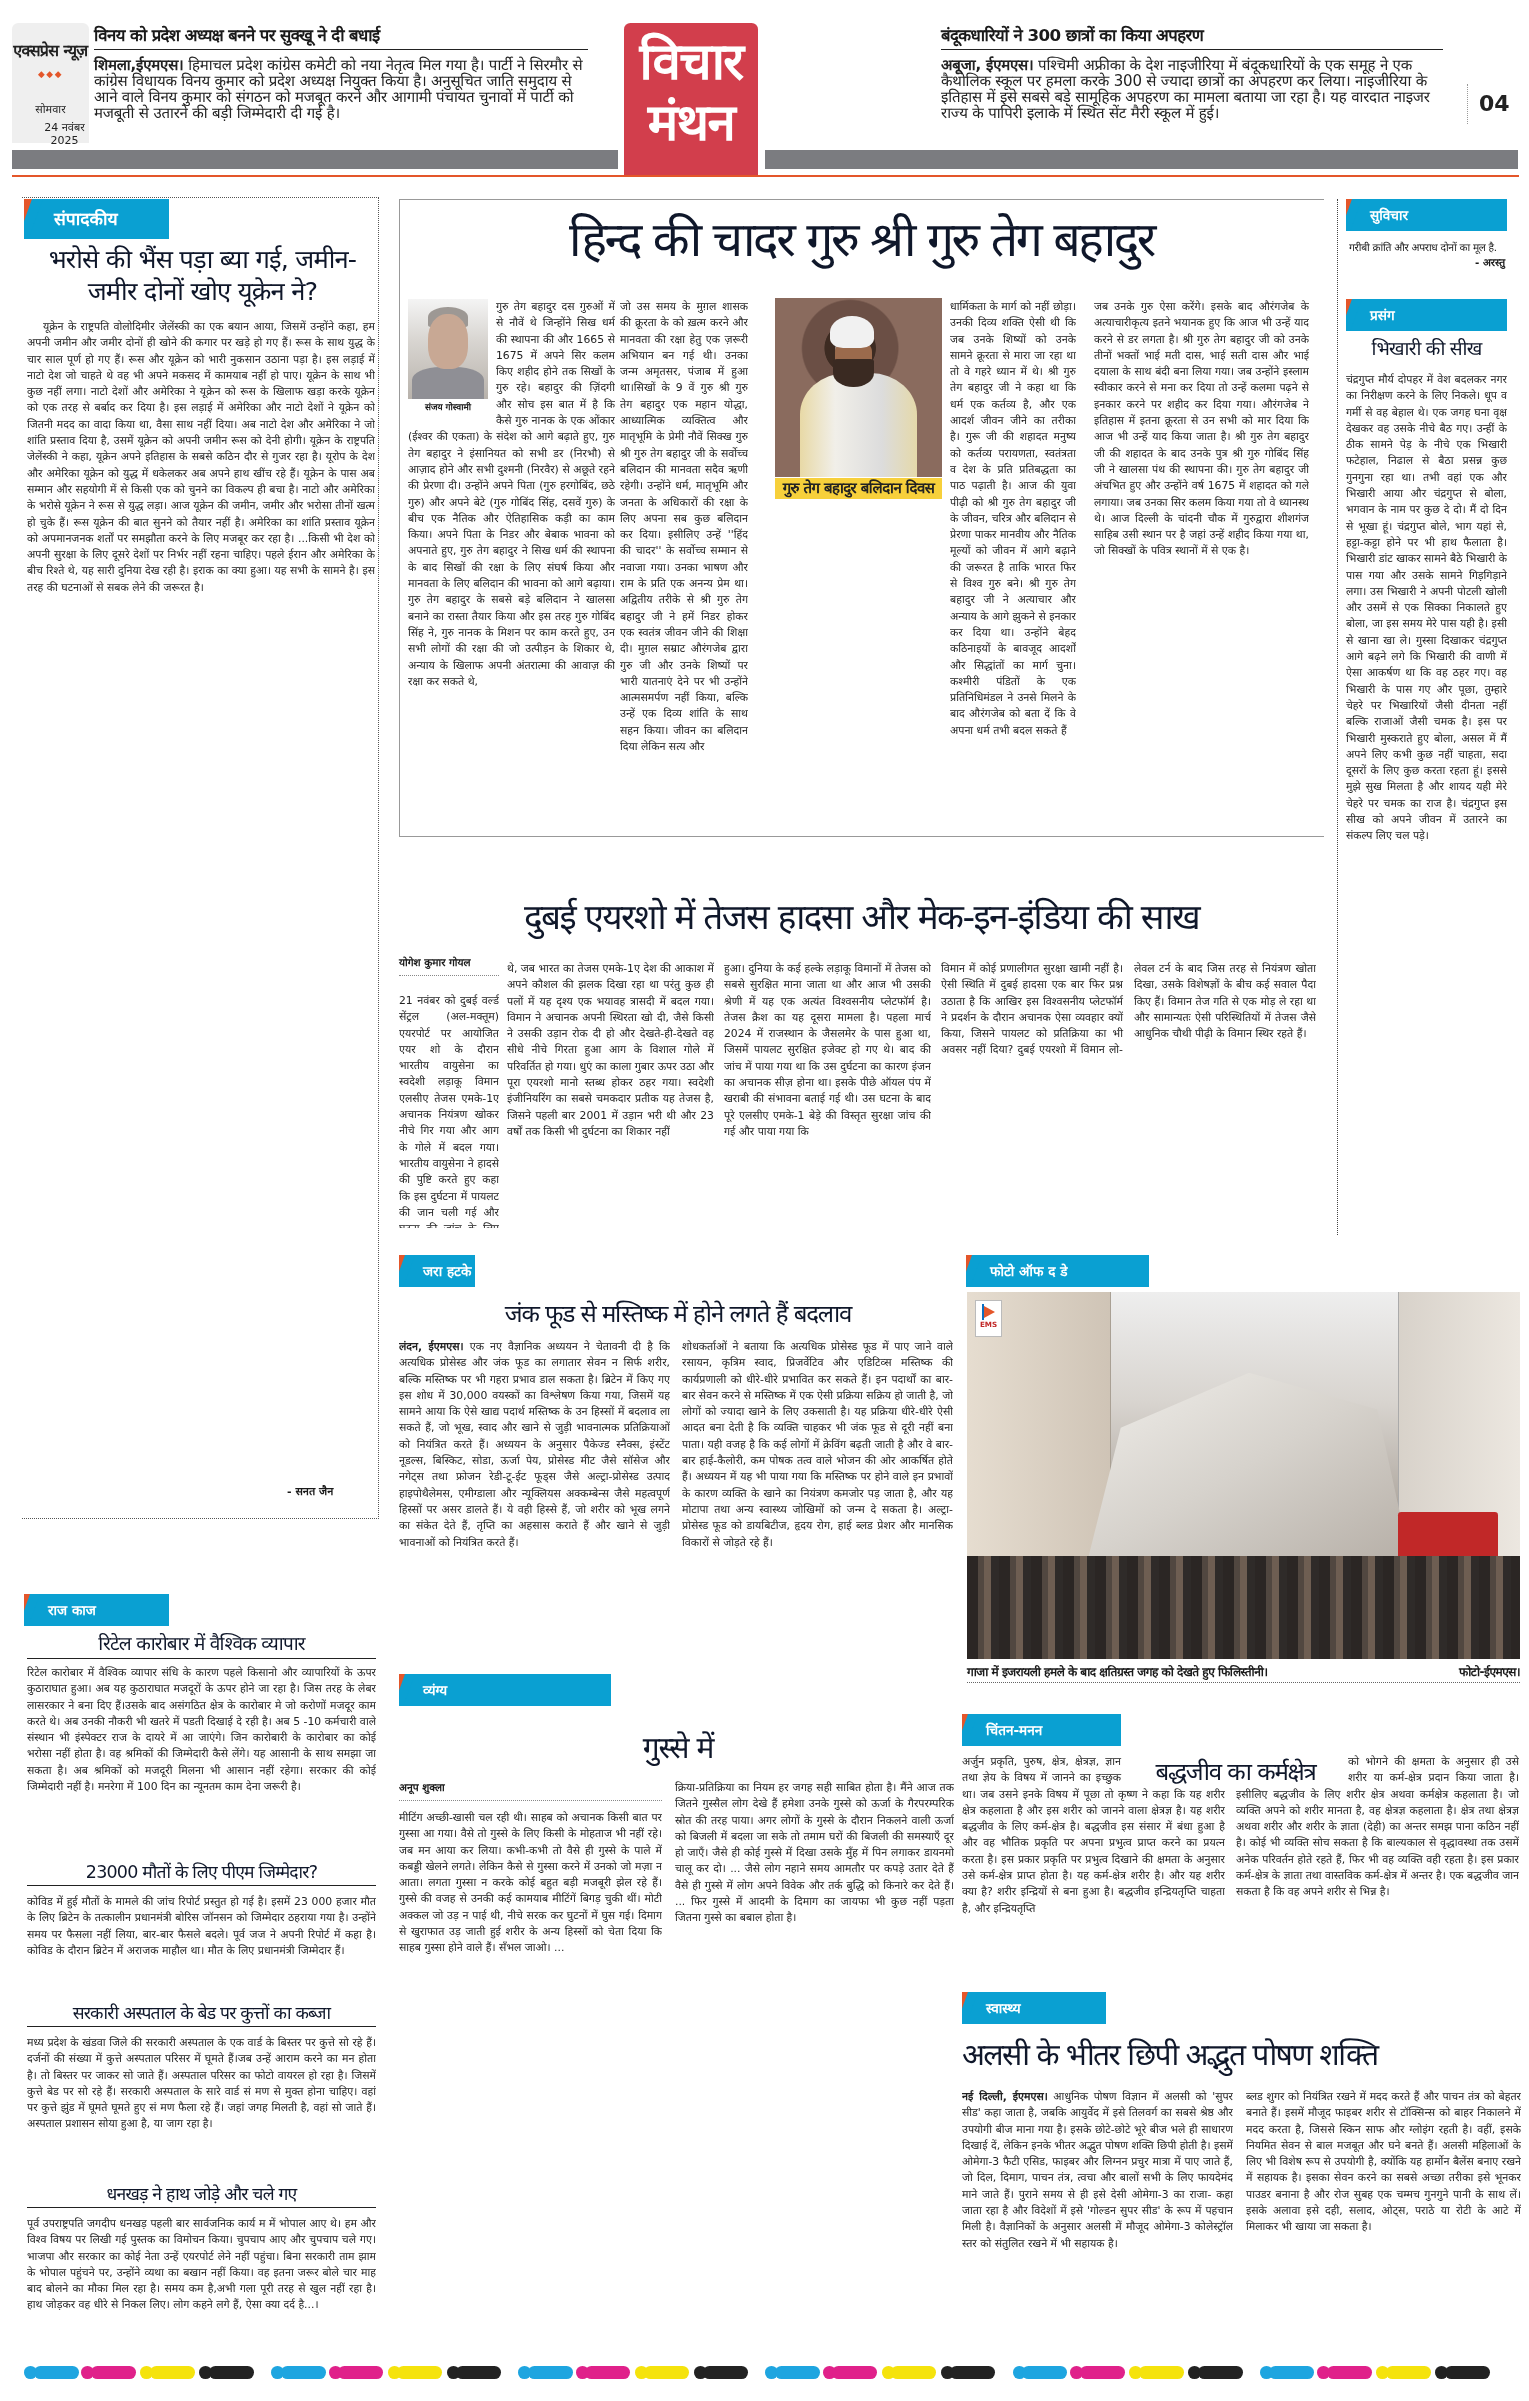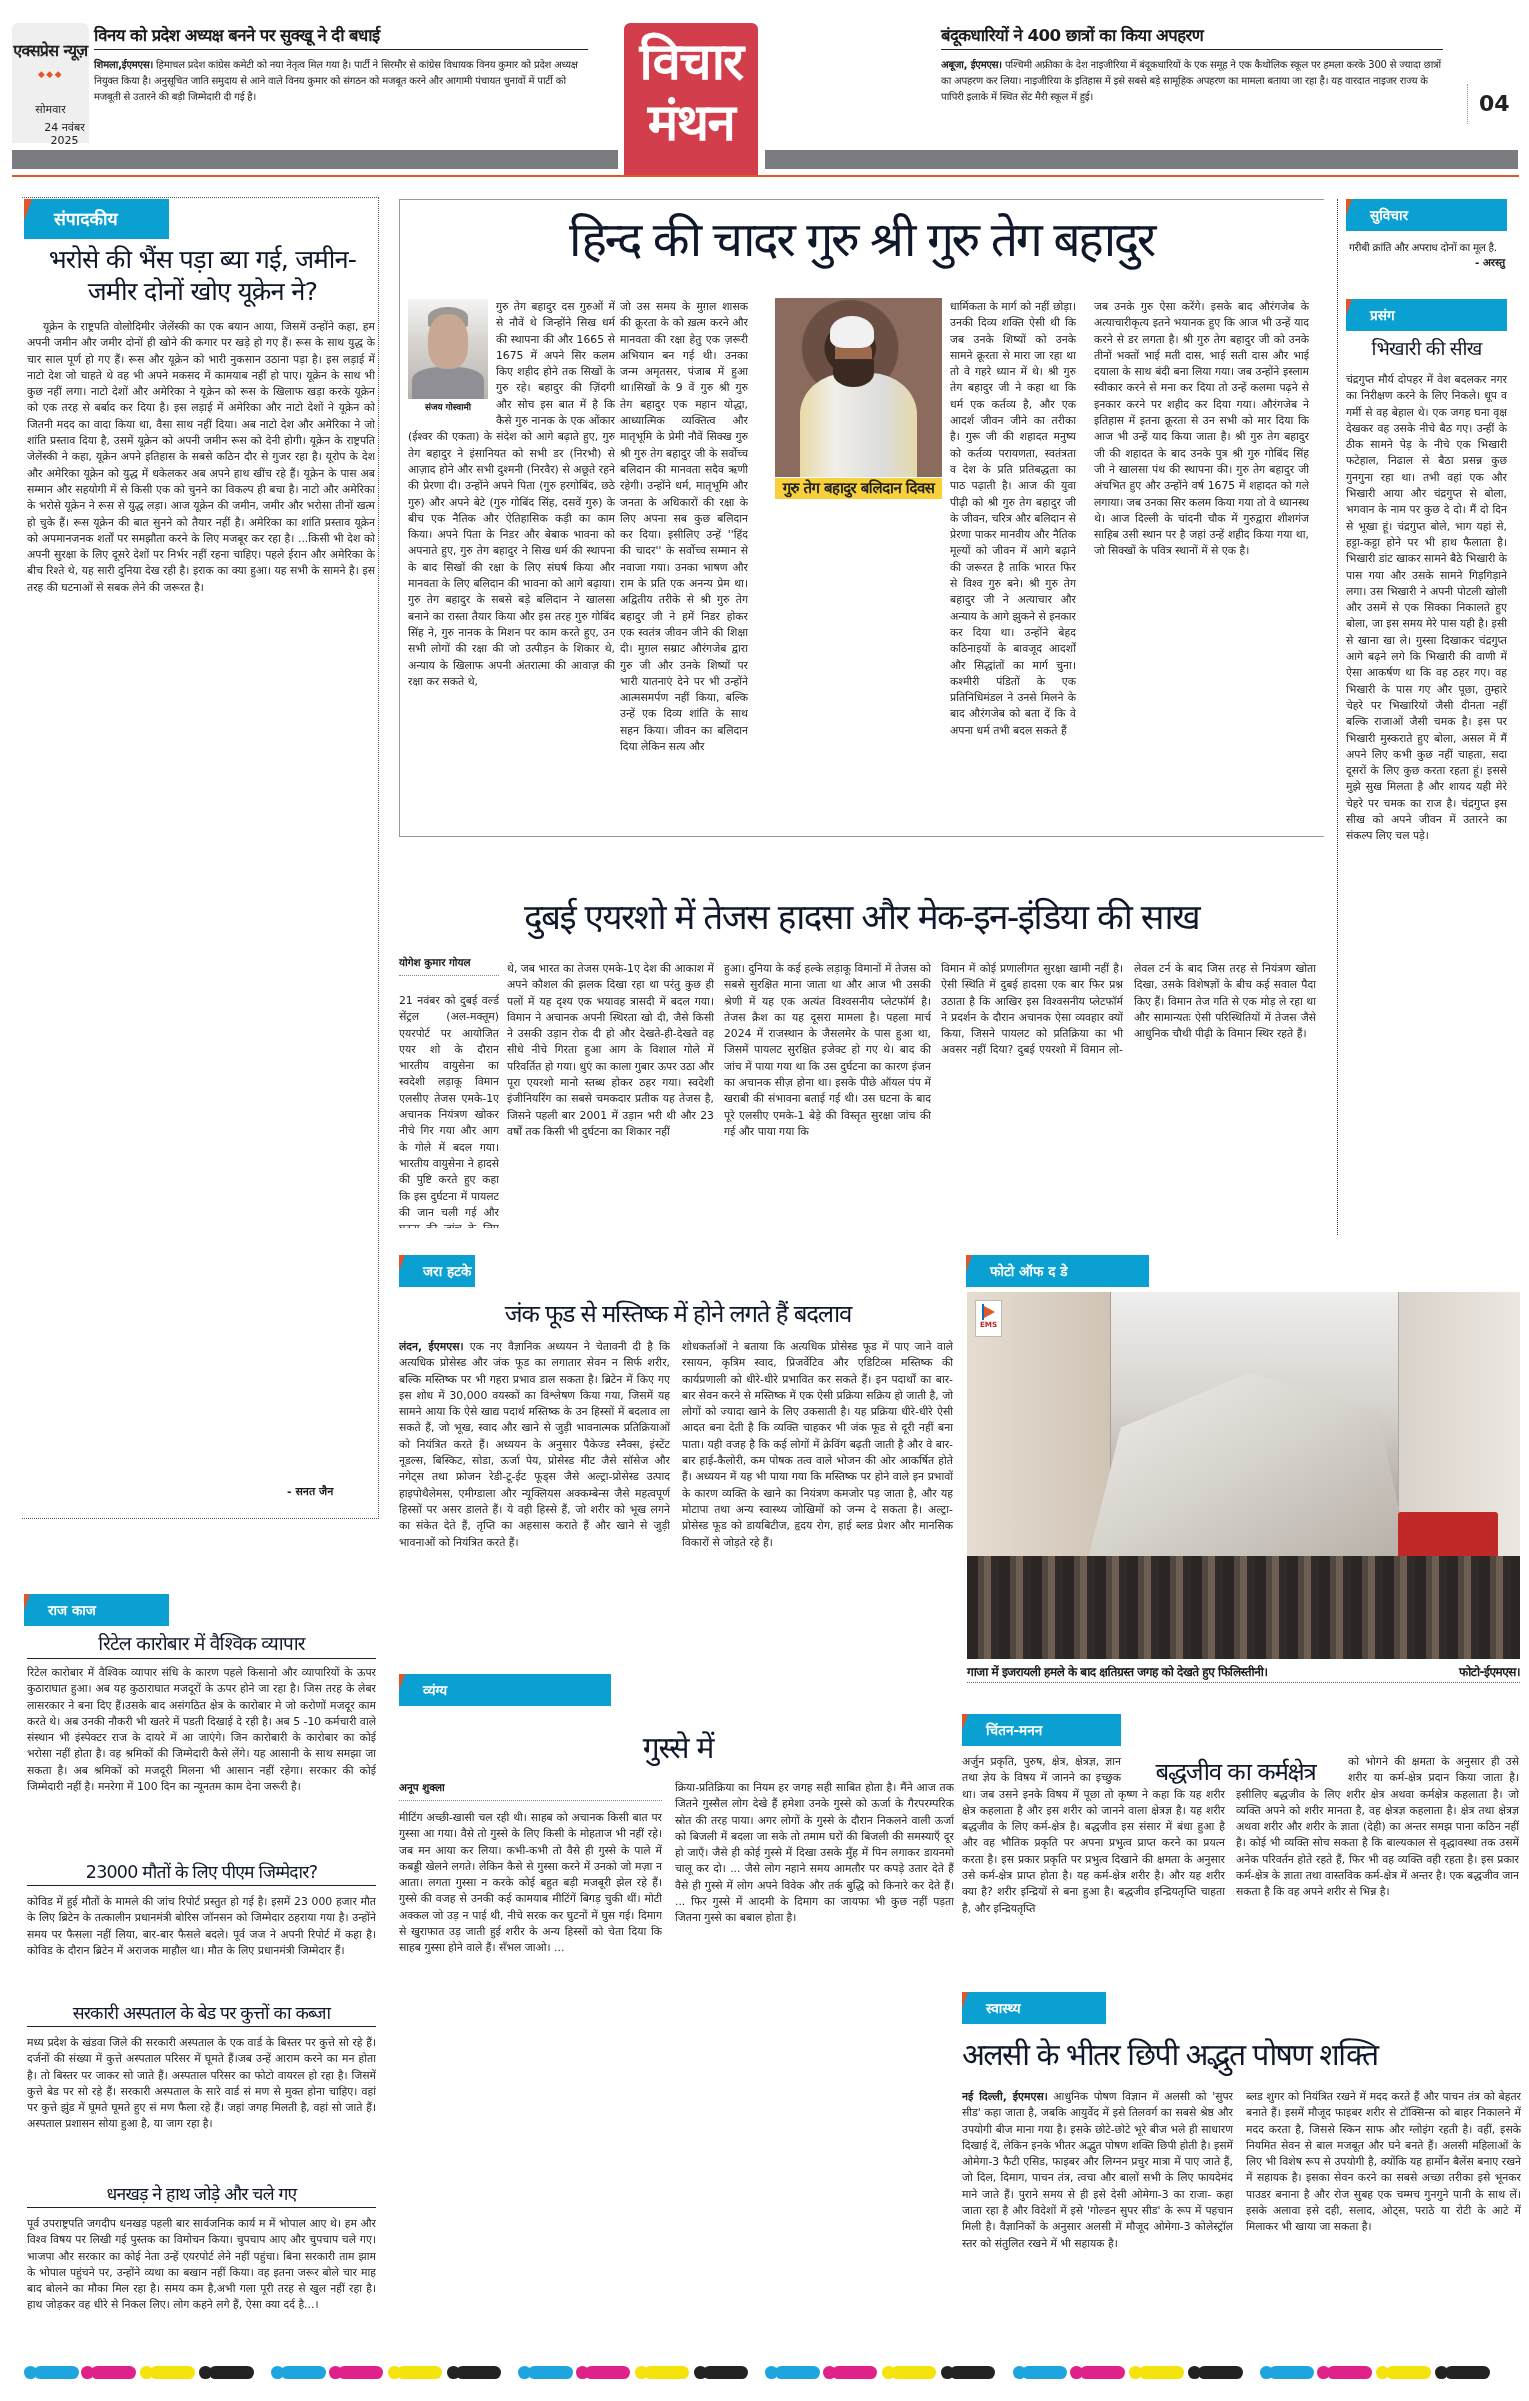--- a/index.html
+++ b/index.html
@@ -11,21 +11,21 @@
 
   
   .masthead-box { left: 12px; top: 23px; width: 77px; height: 120px; background: #efefef; border-radius: 6.4px 6.4px 0 0; text-align: center; }
   .masthead-name { font-weight: bold; font-size: 16px; margin-top: 16px; letter-spacing: -0.6px; color: #222; }
   .diamonds { color: #e4562a; font-size: 8.8px; margin-top: 8px; letter-spacing: 1.6px; }
   .weekday { font-size: 11px; margin-top: 22px; color: #222; }
   .date { font-size: 11px; margin-top: 3.2px; color: #222; padding-left: 28px; }
   .gray-bar { background: #7b7c80; height: 19px; }
   .orange-line { left: 12px; top: 175px; width: 1507px; height: 2.4px; background: #e4562a; }
   .top-story-title { font-weight: bold; font-size: 16.7px; letter-spacing: -0.6px; border-bottom: 1.6px solid #222; padding-bottom: 3.2px; color: #1a1a1a; }
-  .top-story-body { font-size: 10px; line-height: 16px; color: #222; margin-top: 6.4px; letter-spacing: -0.2px; }
+  .top-story-body { font-size: 15px; line-height: 16px; color: #222; margin-top: 6.4px; letter-spacing: -0.2px; }
   .dateline { font-weight: bold; }
   .brand-box { left: 624px; top: 23px; width: 134px; height: 153px; background: #d23e4c; border-radius: 6.4px 6.4px 0 0; color: #fff; text-align: center; }
   .brand-box .line1 { font-size: 51px; font-weight: bold; line-height: 61px; margin-top: 8px; letter-spacing: -1.6px; }
   .brand-box .line2 { font-size: 51px; font-weight: bold; line-height: 61px; letter-spacing: -1.6px; }
   .page-num { left: 1467px; top: 84px; font-size: 22px; font-weight: bold; color: #222; border-left: 0.8px dotted #999; padding-left: 11px; height: 40px; line-height: 40px; }
 
   
   .sec-label { height: 40px; background: #0aa0d2; color: #fff; font-weight: bold; font-size: 17.5px; line-height: 40px; padding-left: 30px; position: absolute; overflow: hidden; }
   .sec-label::before { content: ""; position: absolute; left: 0; top: 0; width: 0; height: 0; border-top: 40px solid #e4562a; border-right: 14.4px solid transparent; }
   .sec-label::after { content: ""; position: absolute; left: 8px; top: 0; width: 11px; height: 40px; background: #0aa0d2; transform: skewX(-20deg); transform-origin: top left; }
@@ -81,21 +81,21 @@
   <div class="top-story-body"><span class="dateline">शिमला,ईएमएस।</span> <span>हिमाचल प्रदेश कांग्रेस कमेटी को नया नेतृत्व मिल गया है। पार्टी ने सिरमौर से कांग्रेस विधायक विनय कुमार को प्रदेश अध्यक्ष नियुक्त किया है। अनुसूचित जाति समुदाय से आने वाले विनय कुमार को संगठन को मजबूत करने और आगामी पंचायत चुनावों में पार्टी को मजबूती से उतारने की बड़ी जिम्मेदारी दी गई है।</span></div>
 </div>
 <div class="abs gray-bar" style="left:12px; top:150px; width:606px;"></div>
 
 <div class="abs brand-box">
   <div class="line1">विचार</div>
   <div class="line2">मंथन</div>
 </div>
 
 <div class="abs" style="left:941px; top:23px; width:502px;">
-  <div class="top-story-title">बंदूकधारियों ने 400 छात्रों का किया अपहरण</div>
+  <div class="top-story-title">बंदूकधारियों ने 300 छात्रों का किया अपहरण</div>
   <div class="top-story-body"><span class="dateline">अबूजा, ईएमएस।</span> <span>पश्चिमी अफ्रीका के देश नाइजीरिया में बंदूकधारियों के एक समूह ने एक कैथोलिक स्कूल पर हमला करके 300 से ज्यादा छात्रों का अपहरण कर लिया। नाइजीरिया के इतिहास में इसे सबसे बड़े सामूहिक अपहरण का मामला बताया जा रहा है। यह वारदात नाइजर राज्य के पापिरी इलाके में स्थित सेंट मैरी स्कूल में हुई।</span></div>
 </div>
 <div class="abs gray-bar" style="left:765px; top:150px; width:753px;"></div>
 <div class="abs page-num">04</div>
 <div class="abs orange-line"></div>
 
 <div class="sec-label" style="left:24px; top:199px; width:145px;"><span>संपादकीय</span></div>
 <div class="abs dotted-box" style="left:22px; top:197px; width:357px; height:1322px; border-left:none;"></div>
 <div class="abs headline" style="left:27px; top:243px; width:351px; font-size:25.5px; line-height:32px; text-align:center;">भरोसे की भैंस पड़ा ब्या गई, जमीन-जमीर दोनों खोए यूक्रेन ने?</div>
 <div class="abs hindi-body" style="left:27px; top:319px; width:348px; height:1148px; overflow:hidden; text-indent:16px;">यूक्रेन के राष्ट्रपति वोलोदिमीर जेलेंस्की का एक बयान आया, जिसमें उन्होंने कहा, हम अपनी जमीन और जमीर दोनों ही खोने की कगार पर खड़े हो गए हैं। रूस के साथ युद्ध के चार साल पूर्ण हो गए हैं। रूस और यूक्रेन को भारी नुकसान उठाना पड़ा है। इस लड़ाई में नाटो देश जो चाहते थे वह भी अपने मकसद में कामयाब नहीं हो पाए। यूक्रेन के साथ भी कुछ नहीं लगा। नाटो देशों और अमेरिका ने यूक्रेन को रूस के खिलाफ खड़ा करके यूक्रेन को एक तरह से बर्बाद कर दिया है। इस लड़ाई में अमेरिका और नाटो देशों ने यूक्रेन को जितनी मदद का वादा किया था, वैसा साथ नहीं दिया। अब नाटो देश और अमेरिका ने जो शांति प्रस्ताव दिया है, उसमें यूक्रेन को अपनी जमीन रूस को देनी होगी। यूक्रेन के राष्ट्रपति जेलेंस्की ने कहा, यूक्रेन अपने इतिहास के सबसे कठिन दौर से गुजर रहा है। यूरोप के देश और अमेरिका यूक्रेन को युद्ध में धकेलकर अब अपने हाथ खींच रहे हैं। यूक्रेन के पास अब सम्मान और सहयोगी में से किसी एक को चुनने का विकल्प ही बचा है। नाटो और अमेरिका के भरोसे यूक्रेन ने रूस से युद्ध लड़ा। आज यूक्रेन की जमीन, जमीर और भरोसा तीनों खत्म हो चुके हैं। रूस यूक्रेन की बात सुनने को तैयार नहीं है। अमेरिका का शांति प्रस्ताव यूक्रेन को अपमानजनक शर्तों पर समझौता करने के लिए मजबूर कर रहा है। ...किसी भी देश को अपनी सुरक्षा के लिए दूसरे देशों पर निर्भर नहीं रहना चाहिए। पहले ईरान और अमेरिका के बीच रिश्ते थे, यह सारी दुनिया देख रही है। इराक का क्या हुआ। यह सभी के सामने है। इस तरह की घटनाओं से सबक लेने की जरूरत है।</div>

